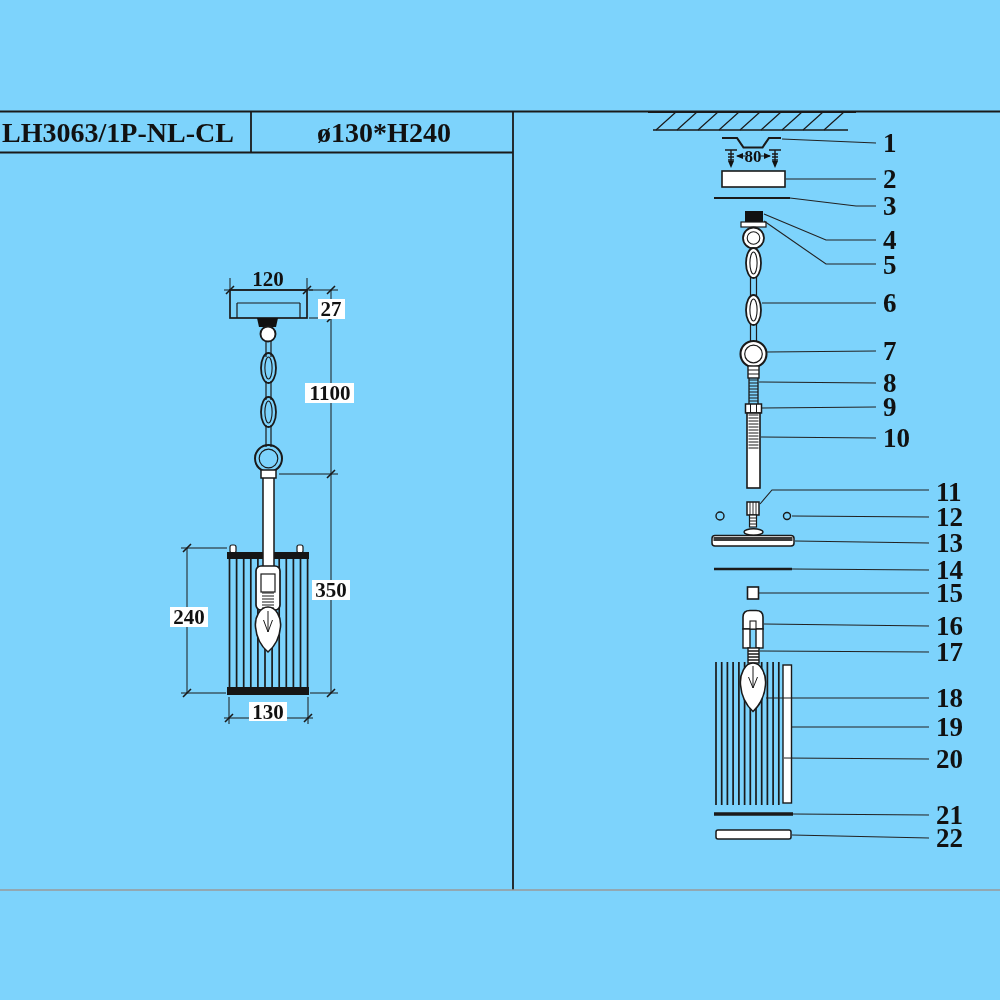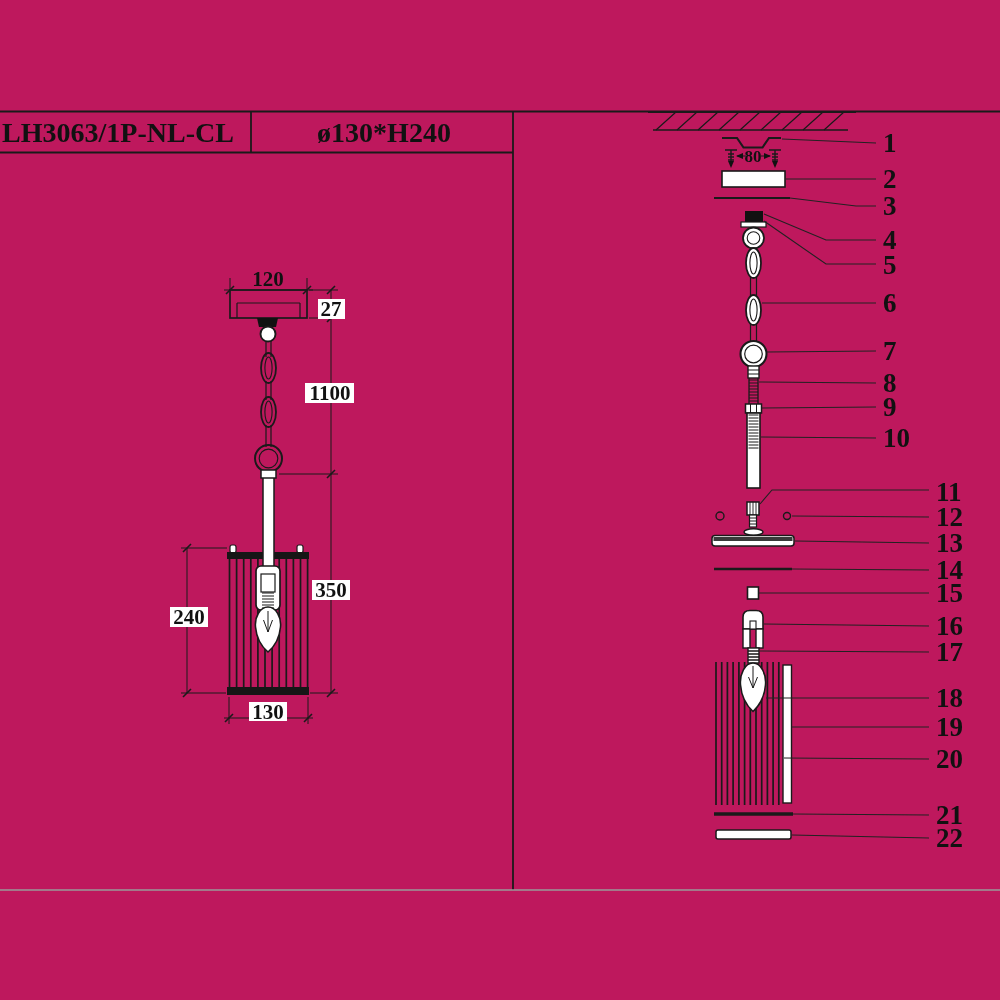--- a/index.html
+++ b/index.html
@@ -1,16 +1,16 @@
 <!DOCTYPE html>
 <html><head>
 <meta charset="utf-8">
 <style>
   html,body{margin:0;padding:0;background:#fff;}
-  .page{position:relative;width:1000px;height:1000px;background:#be185d;overflow:hidden;
+  .page{position:relative;width:1000px;height:1000px;background:#7dd3fc;overflow:hidden;
         font-family:"Liberation Serif","DejaVu Serif",serif;}
   svg text{font-family:"Liberation Serif","DejaVu Serif",serif;font-weight:bold;fill:#111;}
   .hdr-text{font-size:28px;letter-spacing:0px;}
   .dim{font-size:21px;}
   .dim-sm{font-size:17px;}
   .part-num{font-size:27px;}
 </style>
 </head>
 <body>
 

